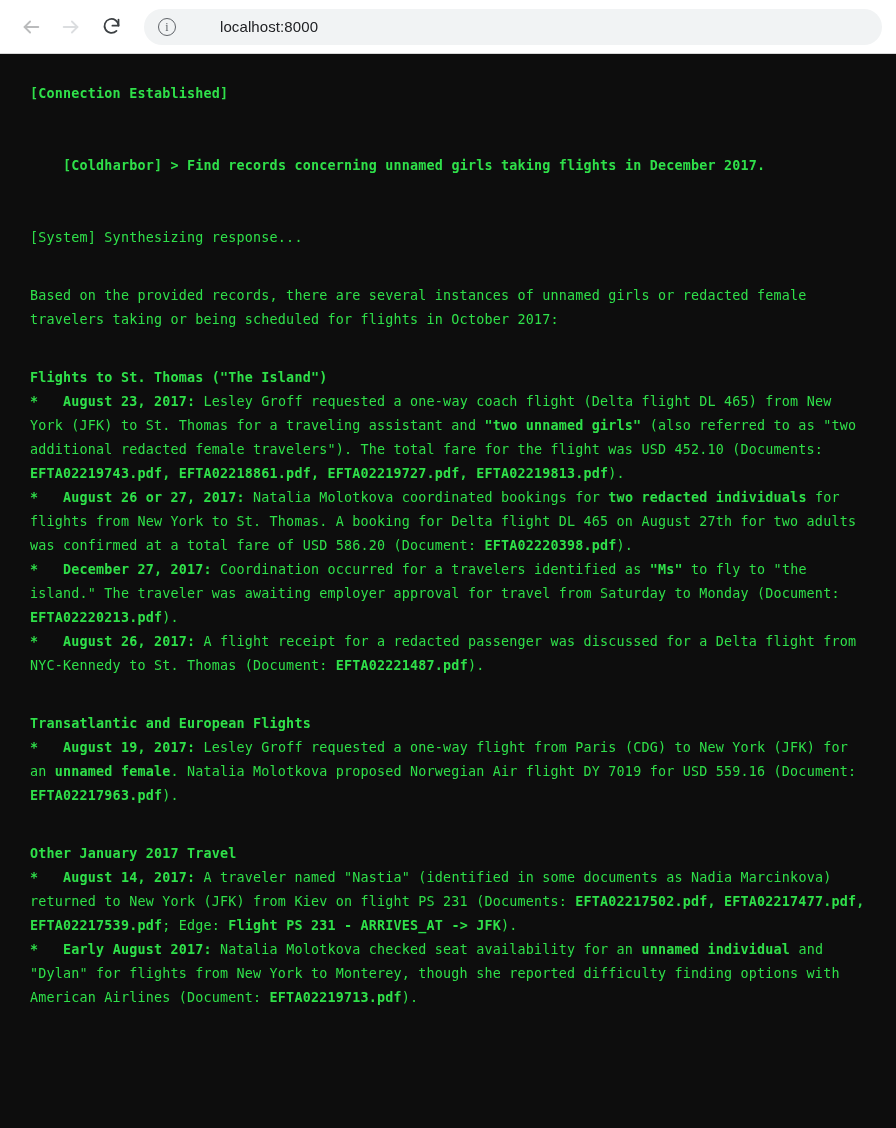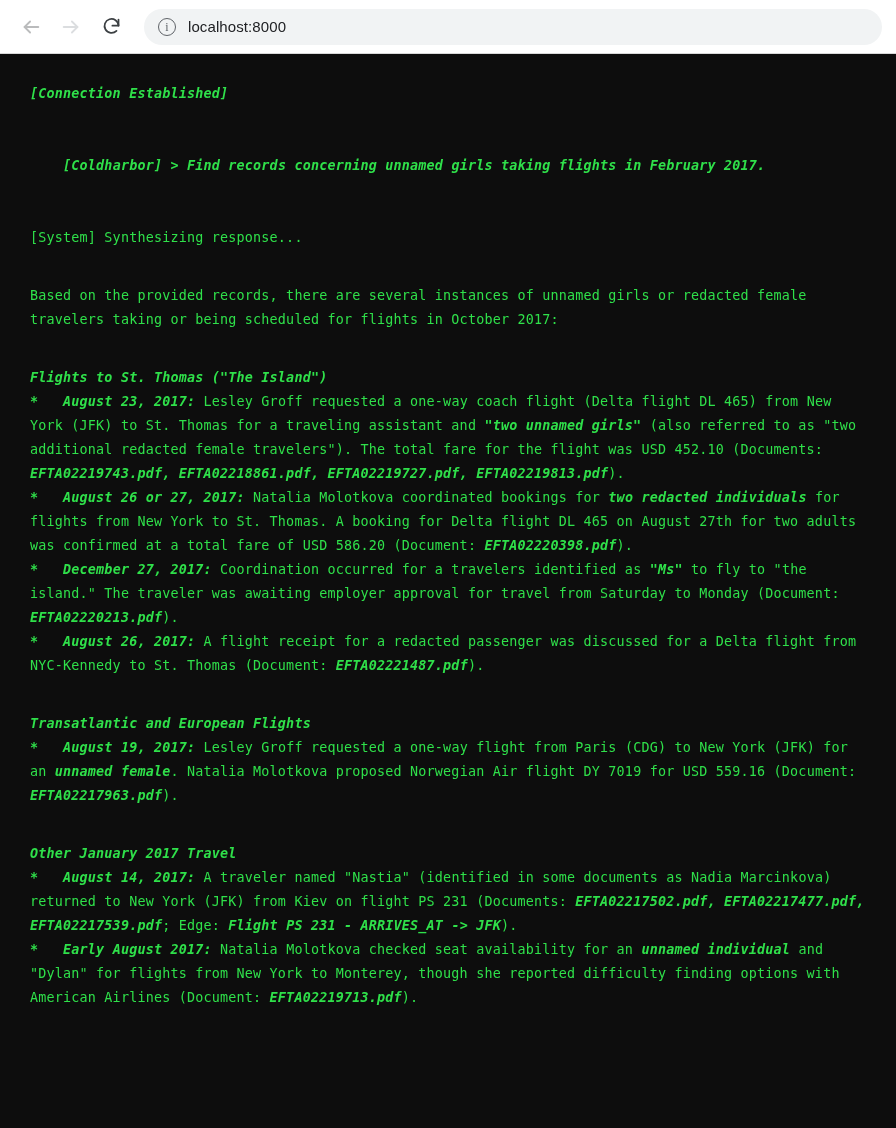--- a/index.html
+++ b/index.html
@@ -50,38 +50,39 @@
     font-family: "Liberation Serif", serif;
     flex: none;
     margin-right: 12px;
     line-height: 1;
   }
   .url-text {
     font-size: 15px;
     color: #202124;
     font-family: "Liberation Sans", sans-serif;
     letter-spacing: 0.1px;
+    margin-left: 32px;
   }
 
   
   .terminal {
     background: #0d0d0d;
     padding: 28px 30px 20px 30px;
     height: calc(1128px - 54px);
     overflow: hidden;
   }
   .term-line {
     color: #2fe04a;
     font-size: 13.4px;
     line-height: 24px;
     white-space: pre-wrap;
     word-wrap: break-word;
     letter-spacing: 0.2px;
   }
-  .bold { font-weight: bold; font-style: italic; }
+  .bold { font-weight: bold; }
   .blank { height: 24px; }
   .gap-lg { height: 34px; }
   .bullet-star { font-weight: bold; }
 </style>
 </head>
 <body>
 
 <div class="browser-bar">
   <div class="nav-btn disabled">
     <span>
@@ -111,21 +112,21 @@
   <div class="url-bar">
     <span class="info-icon">i</span>
     <span class="url-text">localhost:8000</span>
   </div>
 </div>
 
 <div class="terminal">
   <div class="term-line bold">[Connection Established]</div>
   <div class="blank"></div>
   <div class="term-line">
-    <span class="bold">[Coldharbor] &gt;</span><span class="bold"> <span>Find records concerning unnamed girls taking flights in February 2017.</span></span>
+    <span class="bold">[Coldharbor] &gt;</span><span class="bold"> <span>Find records concerning unnamed girls taking flights in December 2017.</span></span>
   </div>
   <div class="blank"></div>
   <div class="term-line">[System] Synthesizing response...</div>
   <div class="gap-lg"></div>
   <div class="term-line">Based on the provided records, there are several instances of unnamed girls or redacted female travelers taking or being scheduled for flights in October 2017:</div>
   <div id="sections-root">
       <div class="gap-lg"></div>
       <div class="term-line bold">Flights to St. Thomas ("The Island")</div>
       <div class="term-line"><span class="bullet-star">*   </span><span class="bold">August 23, 2017:</span><span> Lesley Groff requested a one-way coach flight (Delta flight DL 465) from New York (JFK) to St. Thomas for a traveling assistant and </span><span class="bold">"two unnamed girls"</span><span> (also referred to as "two additional redacted female travelers"). The total fare for the flight was USD 452.10 (Documents: </span><span class="bold">EFTA02219743.pdf, EFTA02218861.pdf, EFTA02219727.pdf, EFTA02219813.pdf</span><span>).</span></div>
       <div class="term-line"><span class="bullet-star">*   </span><span class="bold">August 26 or 27, 2017:</span><span> Natalia Molotkova coordinated bookings for </span><span class="bold">two redacted individuals</span><span> for flights from New York to St. Thomas. A booking for Delta flight DL 465 on August 27th for two adults was confirmed at a total fare of USD 586.20 (Document: </span><span class="bold">EFTA02220398.pdf</span><span>).</span></div>

